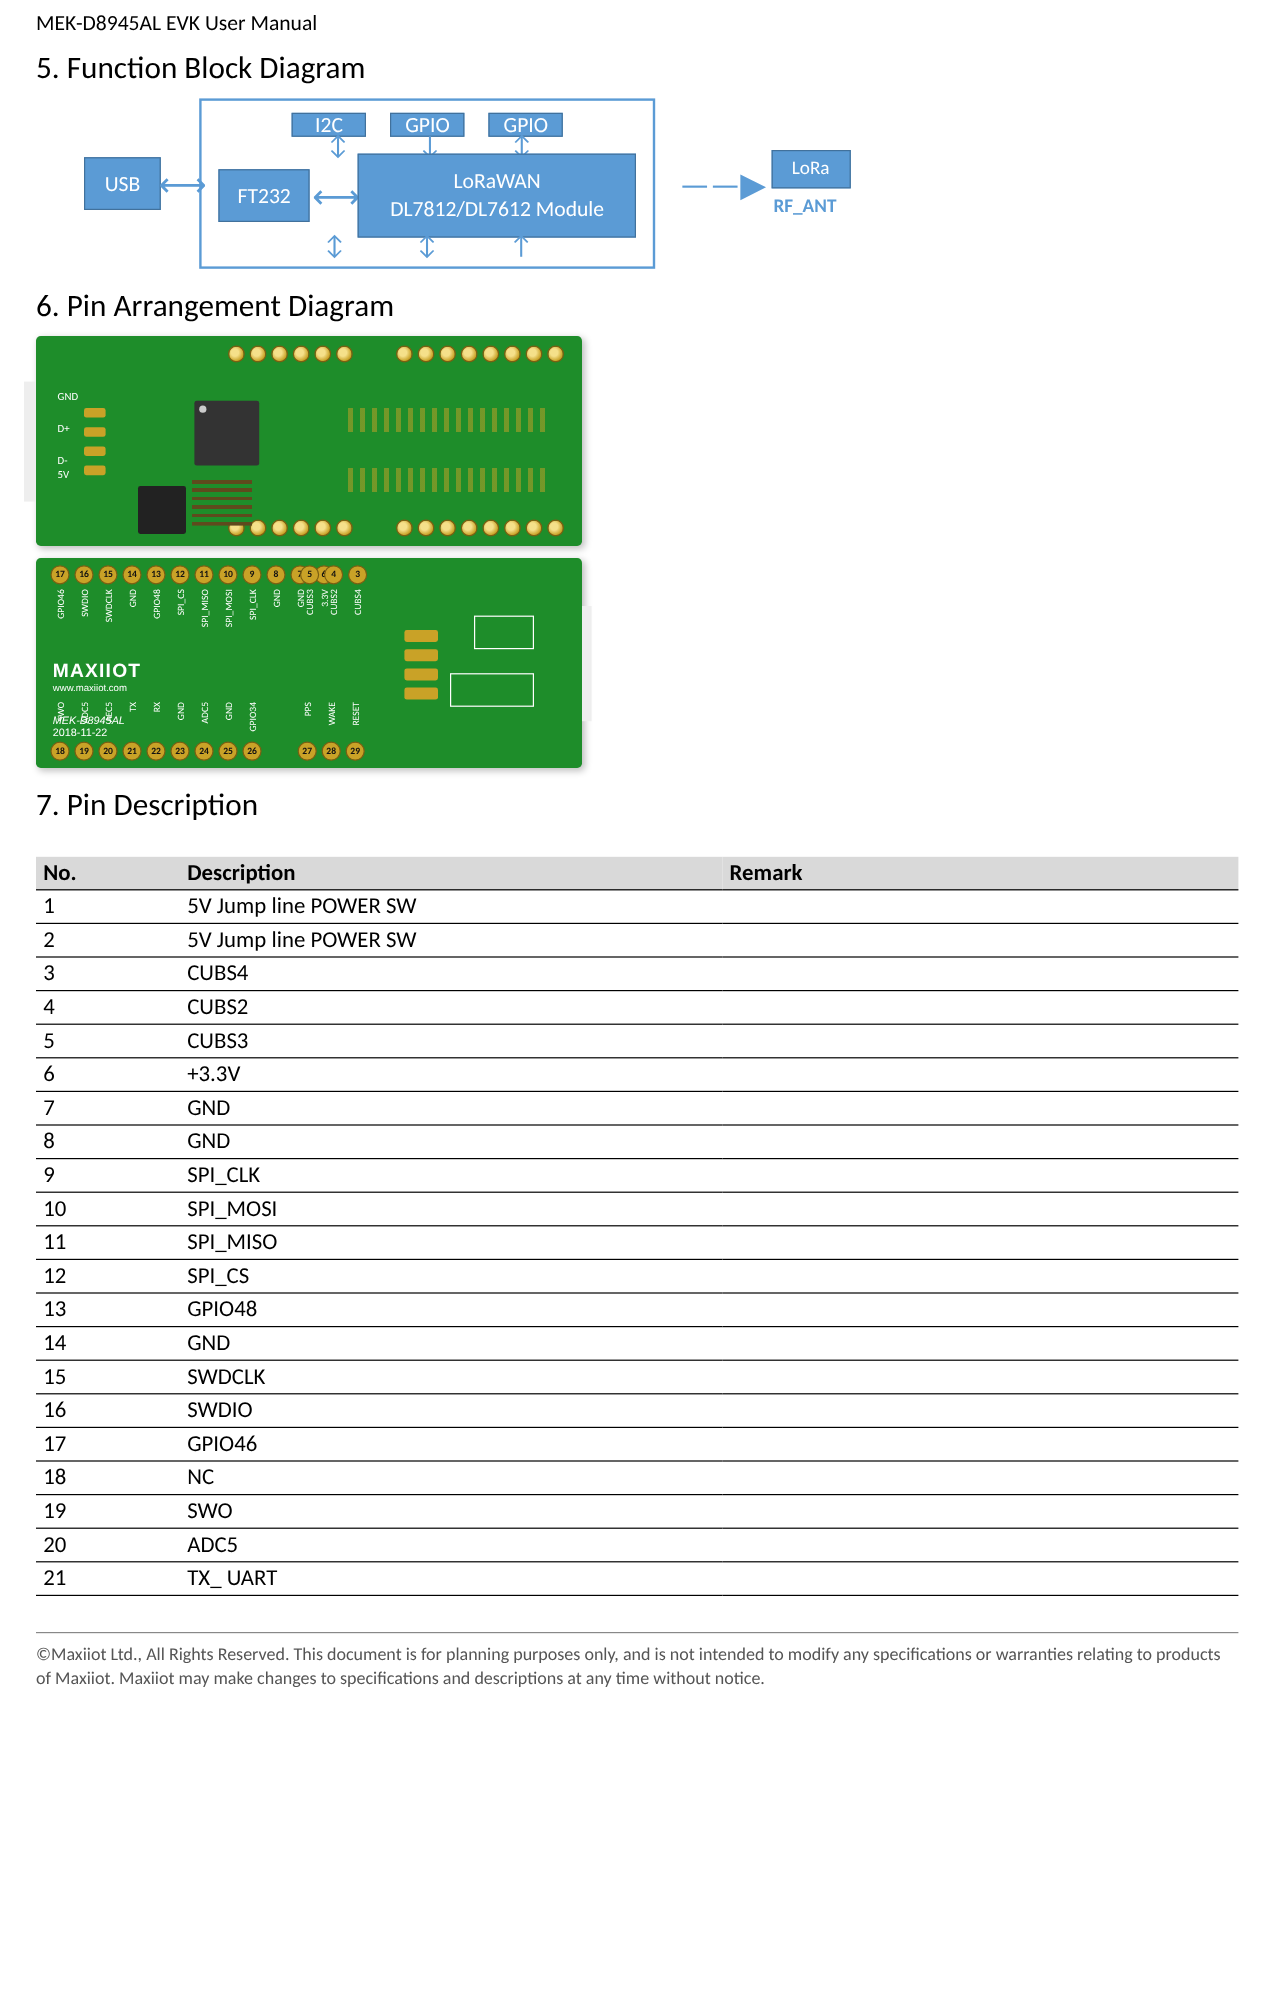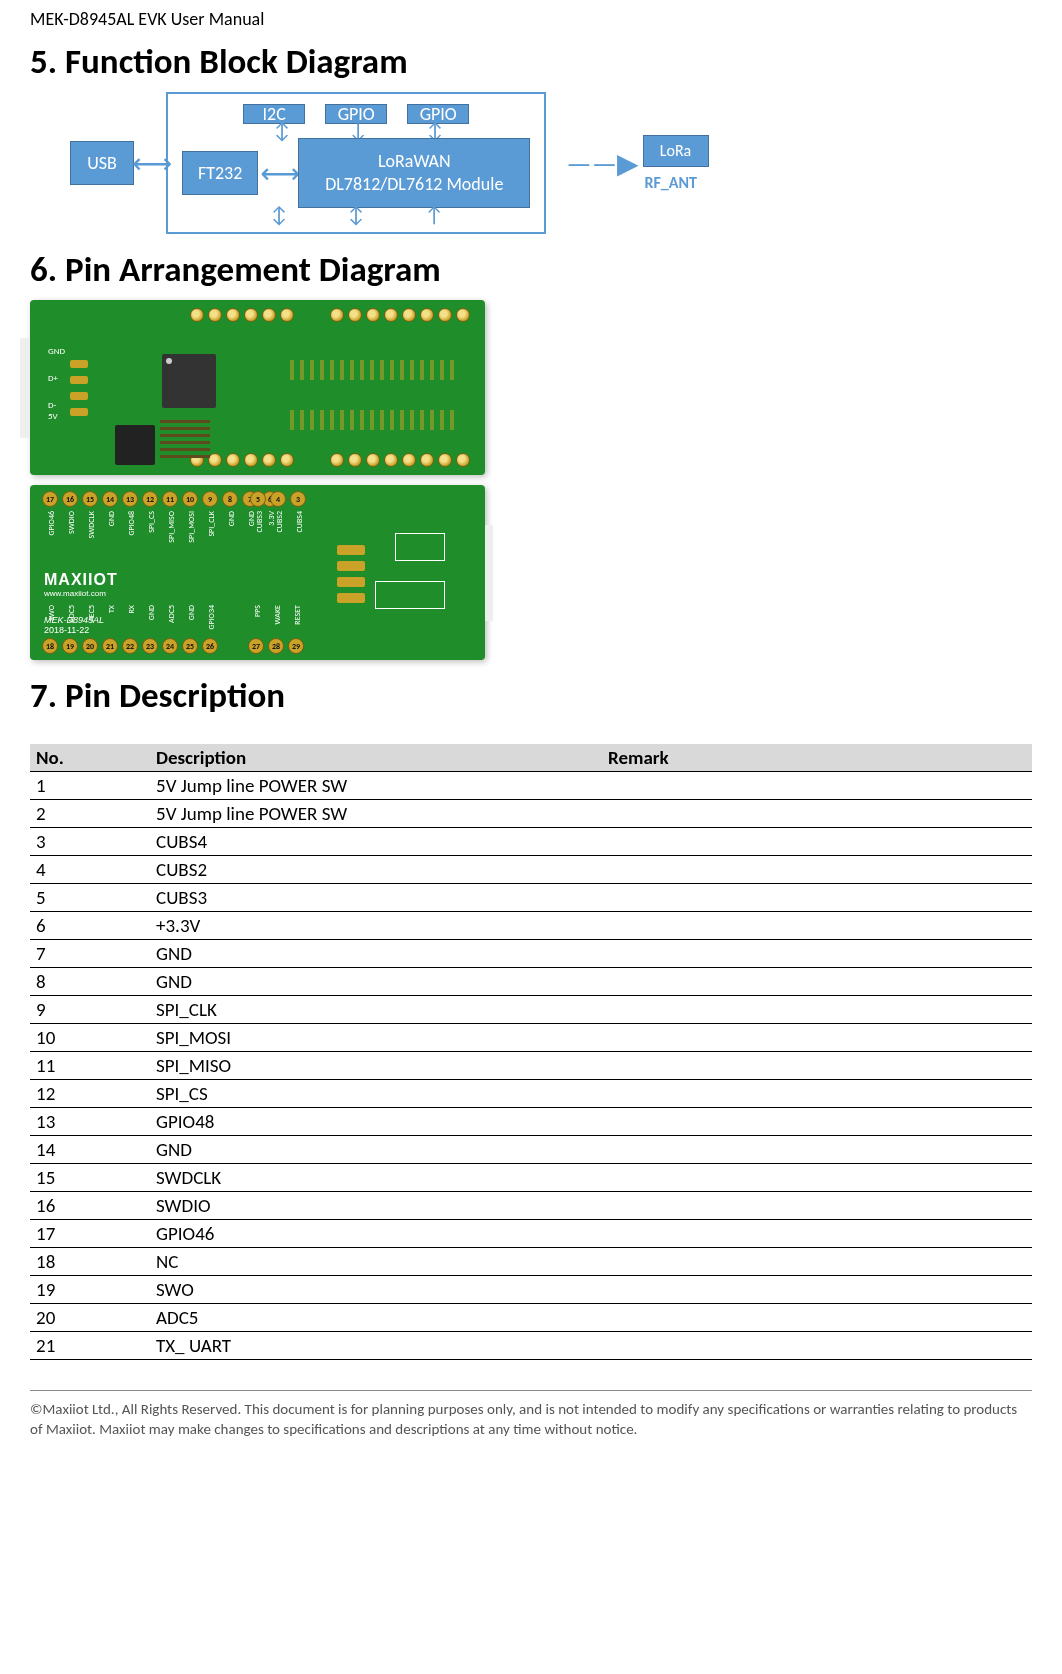--- a/index.html
+++ b/index.html
@@ -1,19 +1,19 @@
 <!DOCTYPE html>
 <html><head>
 <meta charset="utf-8">
 <style>
   * { box-sizing: border-box; margin: 0; padding: 0; }
   html, body { width: 1062px; background: #fff; font-family: Calibri, Arial, sans-serif; color: #000; }
   .page { width: 1062px; padding: 0 30px 30px 30px; }
   .header-title { font-size: 18px; padding: 8px 0 4px 0; }
-  h2.section { font-size: 35px; font-weight: bold; margin: 6px 0 10px 0; }
+  h2.section { font-size: 26px; font-weight: normal; margin: 6px 0 10px 0; }
   h2.section.mid { margin-top: 14px; }
 
   
   .block-diagram { display: flex; align-items: center; margin: 4px 0 8px 40px; }
   .bd-box { background: #5b9bd5; color: #fff; border: 1px solid #41719c; display: flex; align-items: center; justify-content: center; font-size: 18px; text-align: center; }
   .bd-usb { width: 64px; height: 44px; }
   .bd-arrow-h { display: inline-block; color: #5b9bd5; font-size: 28px; margin: 0 -2px; letter-spacing: -4px; }
   .bd-arrow-v { color: #5b9bd5; font-size: 22px; text-align: center; line-height: 14px; }
   .bd-center-frame { border: 2px solid #5b9bd5; padding: 10px 14px; display: inline-block; }
   .bd-row { display: flex; align-items: center; justify-content: center; gap: 20px; }

